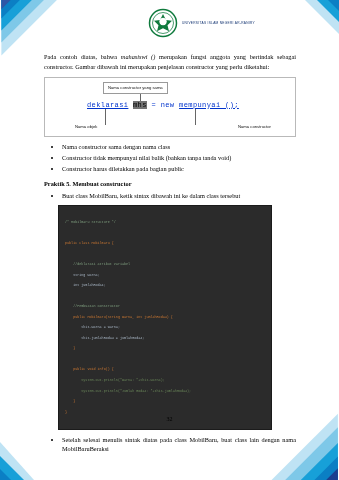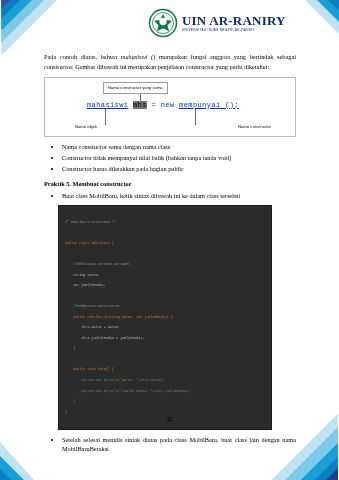--- a/index.html
+++ b/index.html
@@ -220,35 +220,34 @@
 
   <div class="header">
     <div class="logo-wrap">
       <svg class="crest" viewBox="0 0 40 40">
         <circle cx="20" cy="20" r="18" fill="none" stroke="#0f7a3d" stroke-width="2"></circle>
         <circle cx="20" cy="20" r="14" fill="none" stroke="#0f7a3d" stroke-width="1"></circle>
         <path d="M20 8 L24 16 L32 17 L26 23 L28 31 L20 27 L12 31 L14 23 L8 17 L16 16 Z" fill="#0f7a3d"></path>
         <path d="M20 13 a5 5 0 1 0 0.1 0" fill="#ffffff"></path>
       </svg>
       <div class="brand-text">
-        <div class="brand-main">UIN AR-RANIRY</div>
         <div class="brand-sub">UNIVERSITAS ISLAM NEGERI AR-RANIRY</div>
       </div>
     </div>
   </div>
 
   <div class="content">
 
     <p class="para"><span>Pada contoh diatas, bahwa </span><i>mahasiswi ()</i><span> merupakan fungsi anggota yang bertindak sebagai constructor. Gambar dibawah ini merupakan penjelasan constructor yang perlu diketahui:</span></p>
 
     <div class="figure">
       <div class="callout">Nama constructor yang sama</div>
       <div class="leader" style="left:95px; top:16px; height:7px;"></div>
       <div class="code-line">
-        <span class="kw ul">mahasiswi</span>
+        <span class="kw ul">deklarasi</span>
         <span class="hl">mhs</span>
         <span class="kw">=</span>
         <span class="kw">new</span>
         <span class="kw ul">mempunyai ();</span>
       </div>
       <div class="leader" style="left:60px; top:31px; height:16px;"></div>
       <div class="leader" style="left:150px; top:31px; height:16px;"></div>
       <div class="fig-label left">Nama objek</div>
       <div class="fig-label right">Nama constructor</div>
     </div>

